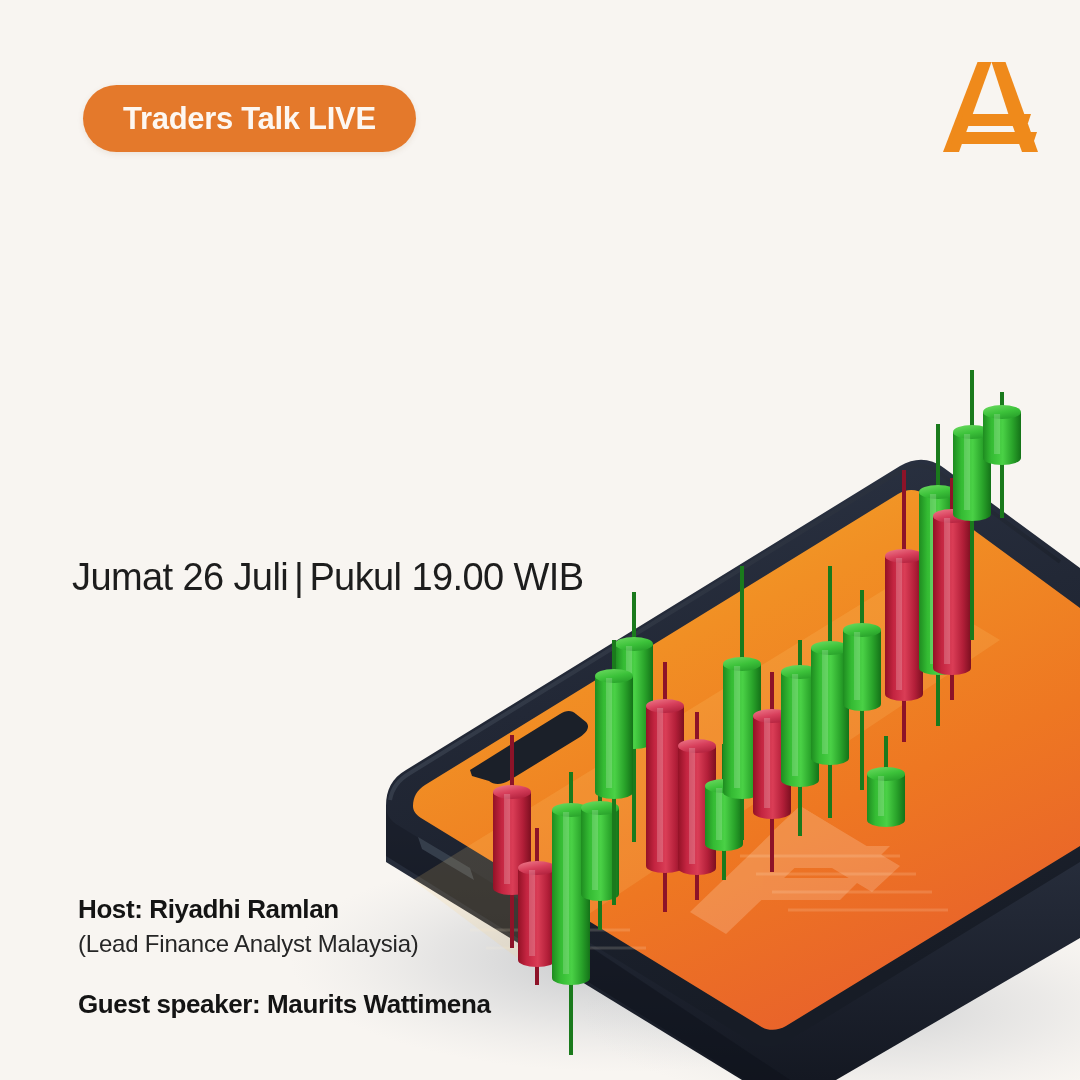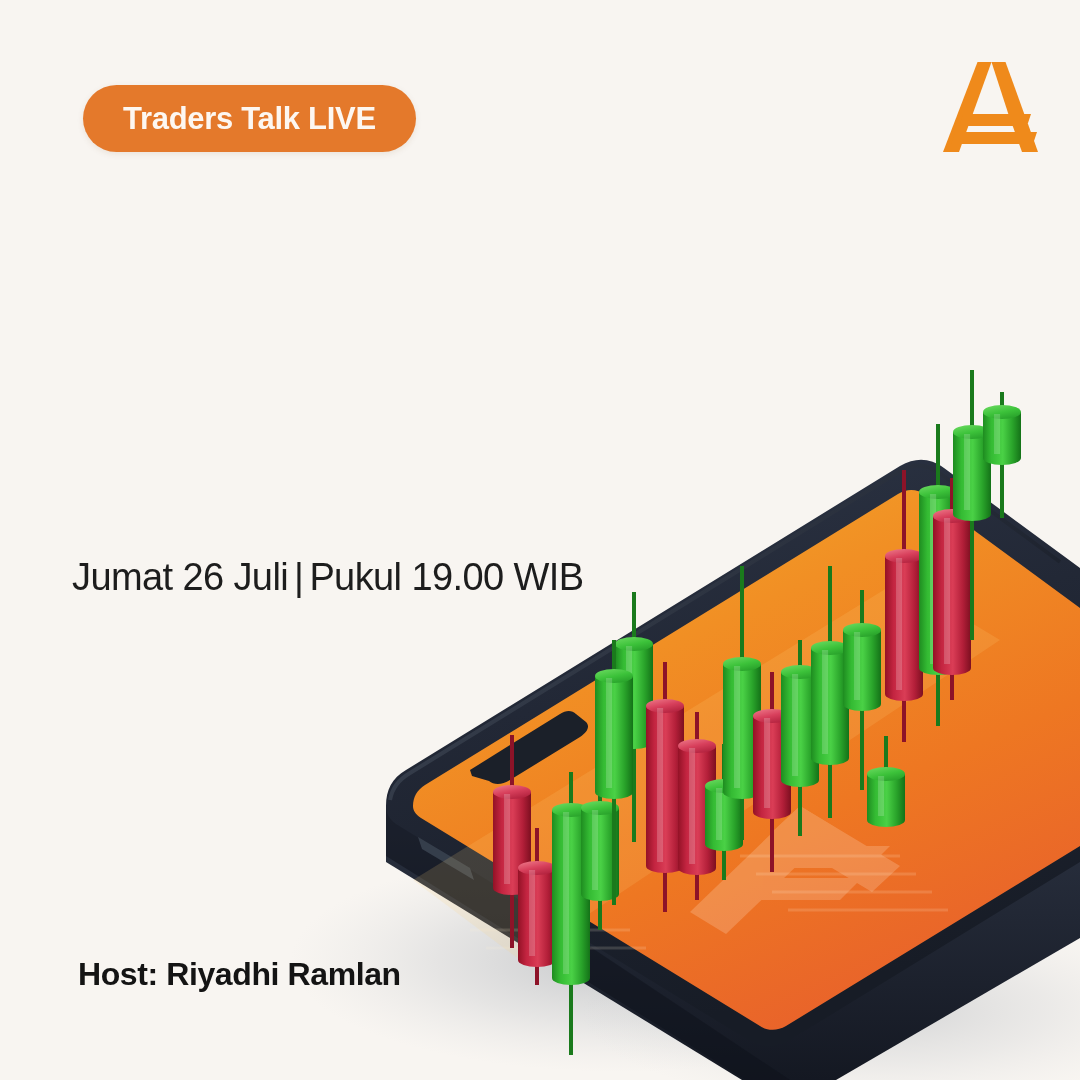--- a/index.html
+++ b/index.html
@@ -95,21 +95,21 @@
   .credits {
     position: absolute;
     left: 78px;
     bottom: 58px;
     z-index: 38;
   }
   .credit-block { margin-bottom: 26px; }
   .credit-block:last-child { margin-bottom: 0; }
   .credit-name {
     color: #141414;
-    font-size: 32px;
+    font-size: 26px;
     font-weight: bold;
     letter-spacing: -0.4px;
     line-height: 1.35;
     white-space: nowrap;
   }
   .credit-role {
     color: #262626;
     font-size: 24px;
     font-weight: 400;
     letter-spacing: -0.2px;
@@ -462,18 +462,20 @@
   </div>
 
 
   <div class="datetime">
     <span>Jumat 26 Juli</span><span class="sep">|</span><span>Pukul 19.00 WIB</span>
   </div>
 
   <div class="credits">
     <div class="credit-block">
       <div class="credit-name">Host: Riyadhi Ramlan</div>
+      <div class="credit-role">(Lead Finance Analyst Malaysia)</div>
     </div>
     <div class="credit-block">
+      <div class="credit-name">Guest speaker: Maurits Wattimena</div>
     </div>
   </div>
 
 </div>
 
 </body></html>

